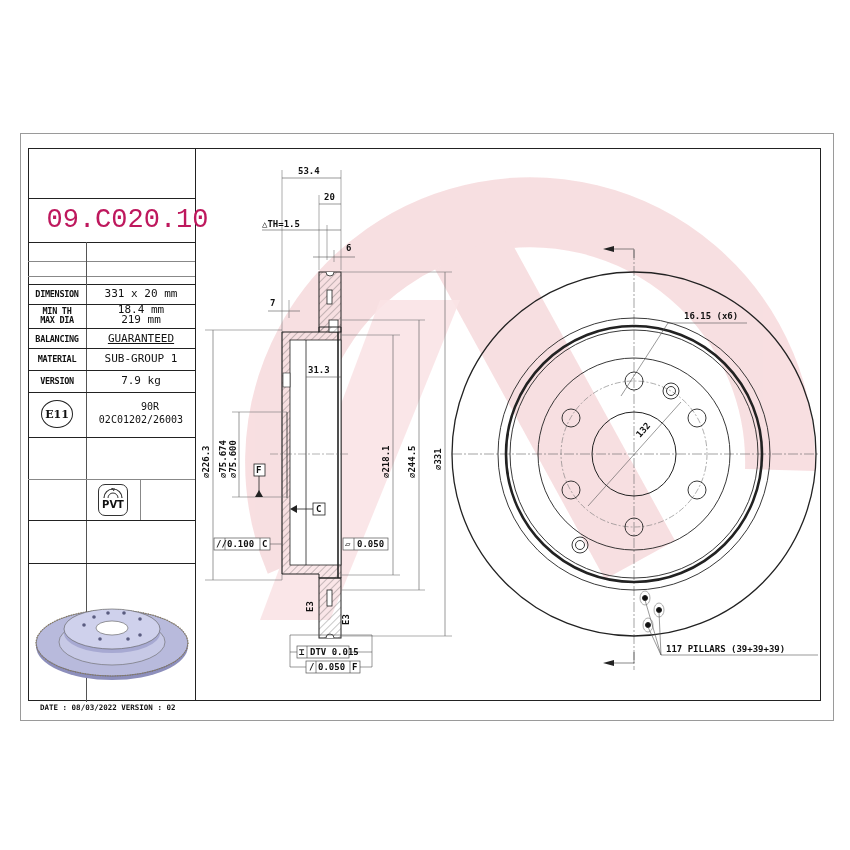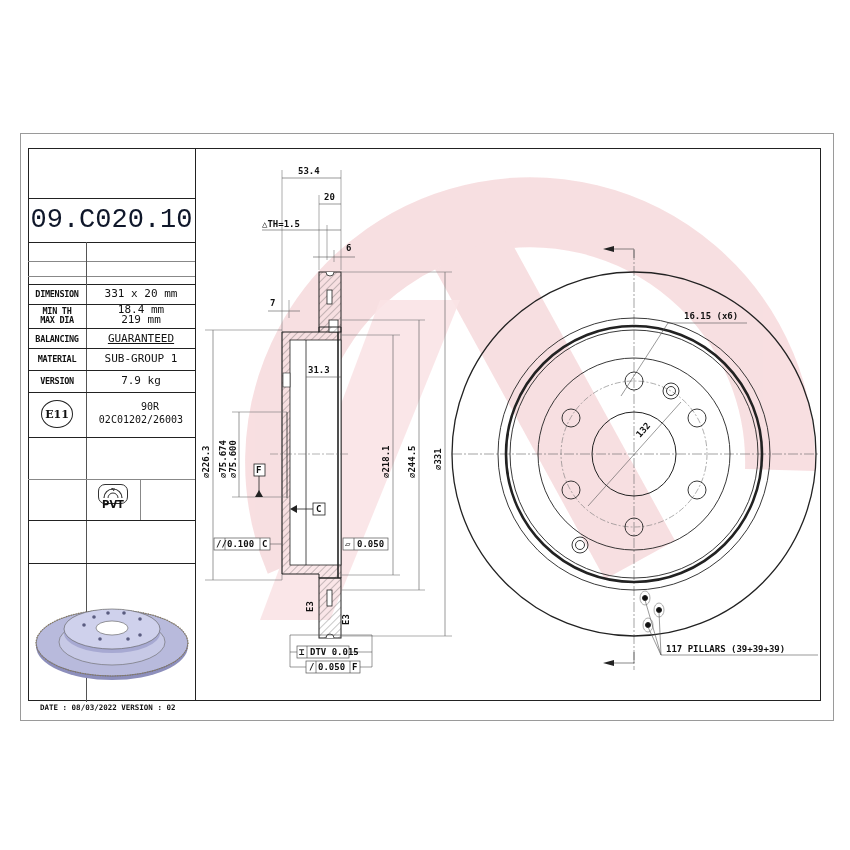--- a/index.html
+++ b/index.html
@@ -8,21 +8,21 @@
   #outer-frame { left:20px; top:133px; width:814px; height:588px; border:1px solid #9a9a9a; box-sizing:border-box; }
   #inner-frame { left:28px; top:148px; width:793px; height:553px; border:1.5px solid #222; box-sizing:border-box; }
   #left-panel { left:28px; top:148px; width:168px; height:553px; border-right:1.5px solid #222; box-sizing:border-box; }
   .hline { position:absolute; left:0; width:100%; height:0; border-top:1px solid #222; }
   .hline.light { border-top:1px solid #888; }
   .vline { position:absolute; top:0; width:0; border-left:1px solid #555; }
   .lbl { position:absolute; font-family:"DejaVu Sans Mono", monospace; font-size:8.5px; font-weight:bold; color:#111; text-align:center; letter-spacing:-0.3px; }
   .val { position:absolute; font-family:"DejaVu Sans Mono", monospace; font-size:11px; color:#111; text-align:center; }
   #brand-row { position:absolute; left:0; top:0; width:100%; height:50px; display:flex; align-items:center; justify-content:center; }
   #brand-text { font-family:"DejaVu Sans", sans-serif; font-weight:bold; font-size:25px; color:#d6202a; margin-left:6px; letter-spacing:0.3px; }
-  #part-number { position:absolute; left:0; top:50px; width:100%; height:44px; display:flex; align-items:center; justify-content:center; font-family:"Liberation Mono", monospace; font-size:27px; color:#0f172a; letter-spacing:0px; }
+  #part-number { position:absolute; left:16px; top:50px; width:100%; height:44px; display:flex; align-items:center; justify-content:center; font-family:"Liberation Mono", monospace; font-size:27px; color:#be185d; letter-spacing:0px; }
   #date-line { left:40px; top:703px; font-family:"DejaVu Sans Mono", monospace; font-size:7.5px; font-weight:bold; color:#111; }
   #drawing svg { position:absolute; left:0; top:0; }
   .dim { font-family:"DejaVu Sans Mono", monospace; font-size:9px; fill:#111; font-weight:bold; }
 </style>
 </head>
 <body>
 
 <div class="abs" style="left:0;top:0;width:850px;height:850px;">
   <svg width="850" height="850" viewBox="0 0 850 850">
     <g fill="none" stroke="#f7dcde" stroke-width="70" opacity="0.9">
@@ -77,21 +77,21 @@
     <div style="position:absolute;left:13px;top:252px;width:30px;height:26px;border:1.3px solid #222;border-radius:50%;display:flex;align-items:center;justify-content:center;">
       <span style="font-family:'DejaVu Serif',serif;font-weight:bold;font-size:11px;">E11</span>
     </div>
     <div class="val" style="left:58px;top:253px;width:110px;font-size:10px;padding-left:9px;">90R</div>
     <div class="val" style="left:58px;top:266px;width:110px;font-size:10px;">02C01202/26003</div>
   </div>
   <div class="hline" style="top:289px;"></div>
   <div class="hline light" style="top:331px;"></div>
 
   <div class="vline" style="left:112px; top:331px; height:41px; border-left-color:#888;"></div>
-  <div style="position:absolute;left:70px;top:336px;width:30px;height:20px;border:1.2px solid #333;border-radius:7px;box-sizing:border-box;text-align:center;">
+  <div style="position:absolute;left:70px;top:336px;width:30px;height:32px;border:1.2px solid #333;border-radius:7px;box-sizing:border-box;text-align:center;">
     <svg width="22" height="13" viewBox="0 0 22 13" style="display:block;margin:1px auto 0;">
       <path d="M2 12 A9 9 0 0 1 20 12" fill="none" stroke="#333" stroke-width="1.2"></path>
       <path d="M6 12 A5 5 0 0 1 16 12" fill="none" stroke="#333" stroke-width="1"></path>
       <path d="M9 3 L13 3 M10 2 L12 5" stroke="#333" stroke-width="1"></path>
     </svg>
     <div style="font-family:'DejaVu Sans',sans-serif;font-weight:bold;font-size:10px;line-height:11px;">PVT</div>
   </div>
   <div class="hline" style="top:372px;"></div>
   <div class="hline" style="top:415px;"></div>
 

